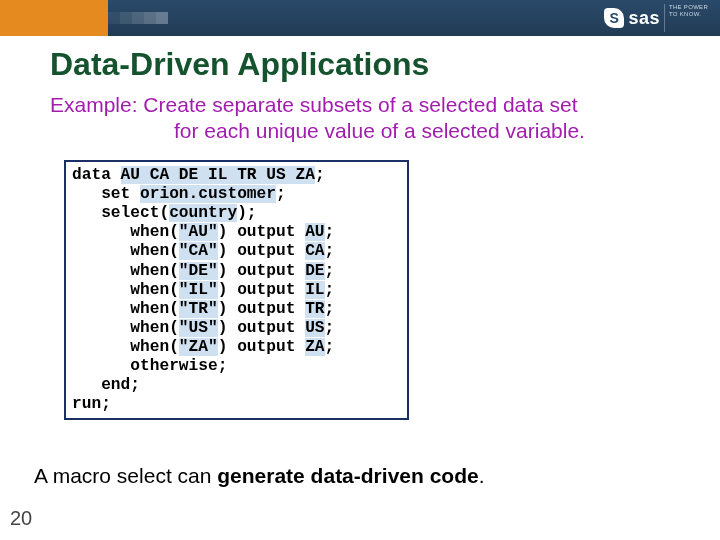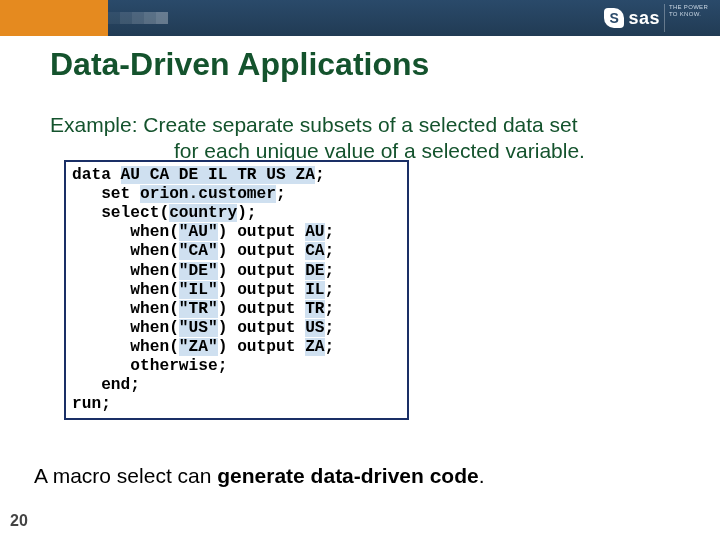--- a/index.html
+++ b/index.html
@@ -23,36 +23,36 @@
            background: #fff; color: #2a4a6a; font-weight: bold; font-size: 14px; text-align: center;
            line-height: 20px; margin-right: 4px; }
   .tagline-box { position: absolute; right: 6px; top: 4px; width: 50px; height: 28px;
                  color: #c9d6e3; font-size: 6px; line-height: 7px; letter-spacing: 0.3px;
                  border-left: 1px solid rgba(255,255,255,0.3); padding-left: 4px; }
 
   
   .title { position: absolute; top: 46px; left: 50px; font-size: 32px; font-weight: bold;
            color: #14532d; font-family: Arial, sans-serif; }
   .example { position: absolute; top: 92px; left: 50px; width: 620px; font-size: 21px;
-             color: #14532d; line-height: 1.25; margin-top: 20px; }
+             color: #a21caf; line-height: 1.25; }
   .example-indent { padding-left: 124px; display: block; }
 
   
   .codebox { position: absolute; top: 160px; left: 64px; width: 345px;
              border: 2px solid #1a2f66; padding: 4px 14px 4px 6px;
              font-family: "Courier New", Courier, monospace; font-size: 16.2px;
              font-weight: bold; line-height: 1.18; white-space: pre; color: #000; }
   .hl1 { background: #cfe0f0; } 
   .hl2 { background: #cfe0f0; }
 
   
   .footer-text { position: absolute; left: 34px; bottom: 52px; font-size: 21px; color: #000; }
   .footer-text b { font-weight: bold; margin-top: 15px; }
 
-  .pagenum { position: absolute; left: 10px; bottom: 10px; font-size: 16px; color: #444; font-weight: bold; }
+  .pagenum { position: absolute; left: 10px; bottom: 10px; font-size: 20px; color: #444; }
 </style>
 </head>
 <body>
 
 <div class="slide">
 
   <div class="topbar">
     <div class="orange-block"></div>
     <div class="dot-strip">
       <span></span>

